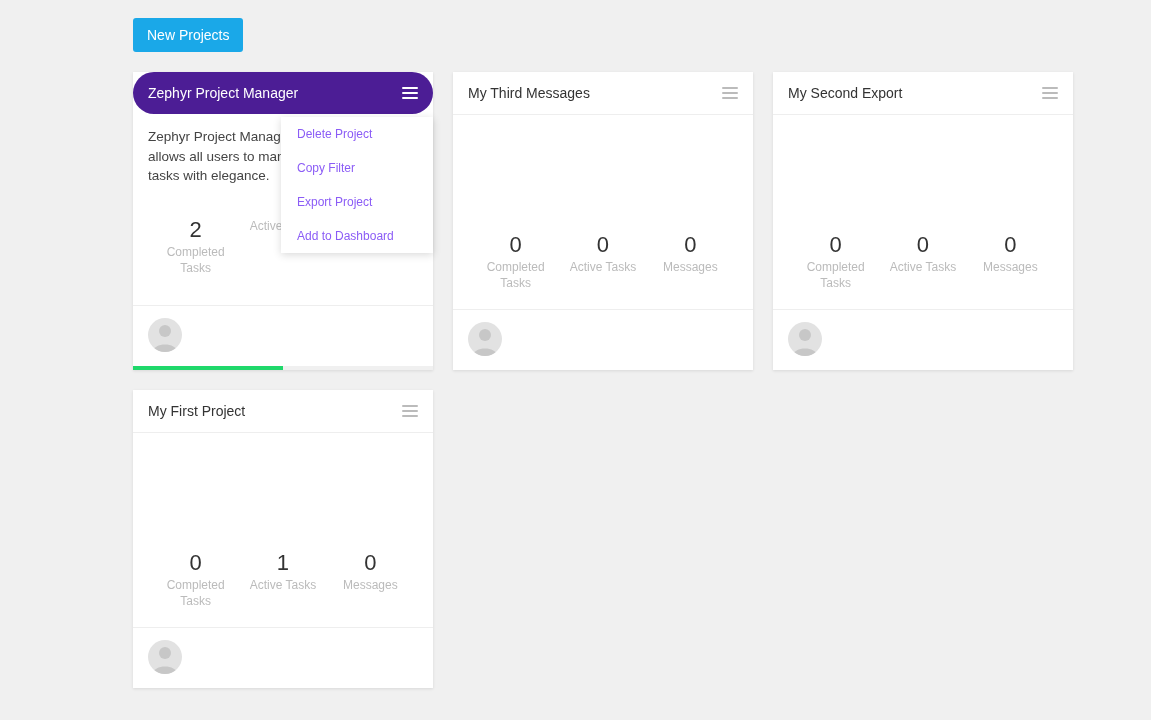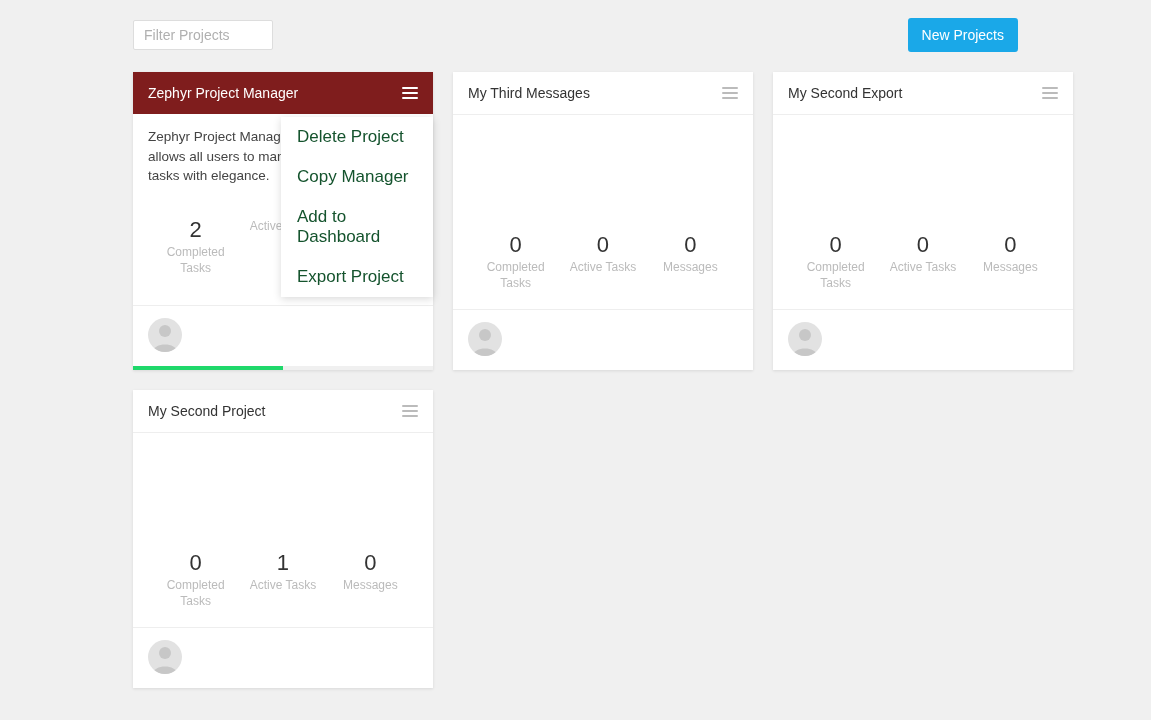--- a/index.html
+++ b/index.html
@@ -51,22 +51,23 @@
       flex-direction: column;
     }
     .card-header {
       display: flex;
       justify-content: space-between;
       align-items: center;
       padding: 13px 15px;
       border-bottom: 1px solid #eee;
     }
     .card-header.highlight {
-      background: #7f1d1d;
+      background: #4c1d95;
       border-bottom: none;
+      border-radius: 21px;
     }
     .card-title {
       font-size: 14px;
       font-weight: 500;
       color: #333;
     }
     .card-header.highlight .card-title { color: #fff; }
     .hamburger {
       width: 16px;
       height: 12px;
@@ -145,49 +146,48 @@
       position: absolute;
       top: 45px;
       right: 0;
       width: 152px;
       background: #fff;
       box-shadow: 0 2px 8px rgba(0,0,0,0.15);
       z-index: 10;
     }
     .dropdown-item {
       padding: 10px 16px;
-      font-size: 17px;
-      color: #14532d;
+      font-size: 12px;
+      color: #8b5cf6;
       cursor: pointer;
     }
   </style>
 </head>
 <body>
 
 <div class="topbar">
-  <input class="filter-input" type="text" placeholder="Filter Projects" style="">
   <button class="new-project-btn">New Projects</button>
 </div>
 
 <div class="grid">
 
   <div class="card">
     <div class="card-header highlight">
       <span class="card-title">Zephyr Project Manager</span>
       <div class="hamburger">
           <span></span>
           <span></span>
           <span></span>
         </div>
     </div>
     <div class="dropdown">
       <div class="dropdown-item">Delete Project</div>
-      <div class="dropdown-item">Copy Manager</div>
+      <div class="dropdown-item">Copy Filter</div>
+      <div class="dropdown-item">Export Project</div>
       <div class="dropdown-item">Add to Dashboard</div>
-      <div class="dropdown-item">Export Project</div>
     </div>
     <div class="card-body">
       <div class="card-desc">Zephyr Project Manager is a plugin that allows all users to manage projects and tasks with elegance.</div>
       <div class="stats">
         <div class="stat">
           <div class="stat-num">2</div>
           <div class="stat-label">Completed Tasks</div>
         </div>
         <div class="stat">
           <div class="stat-num"></div>
@@ -279,21 +279,21 @@
         <svg viewBox="0 0 34 34">
             <circle cx="17" cy="13" r="6" fill="#c7c7c7"></circle>
             <path d="M5 34 C5 24, 29 24, 29 34 Z" fill="#c7c7c7"></path>
           </svg>
       </span>
     </div>
   </div>
 
   <div class="card">
     <div class="card-header">
-      <span class="card-title">My Second Project</span>
+      <span class="card-title">My First Project</span>
       <div class="hamburger">
           <span></span>
           <span></span>
           <span></span>
         </div>
     </div>
     <div class="card-body">
       <div class="card-body-empty"></div>
       <div class="stats">
         <div class="stat">

